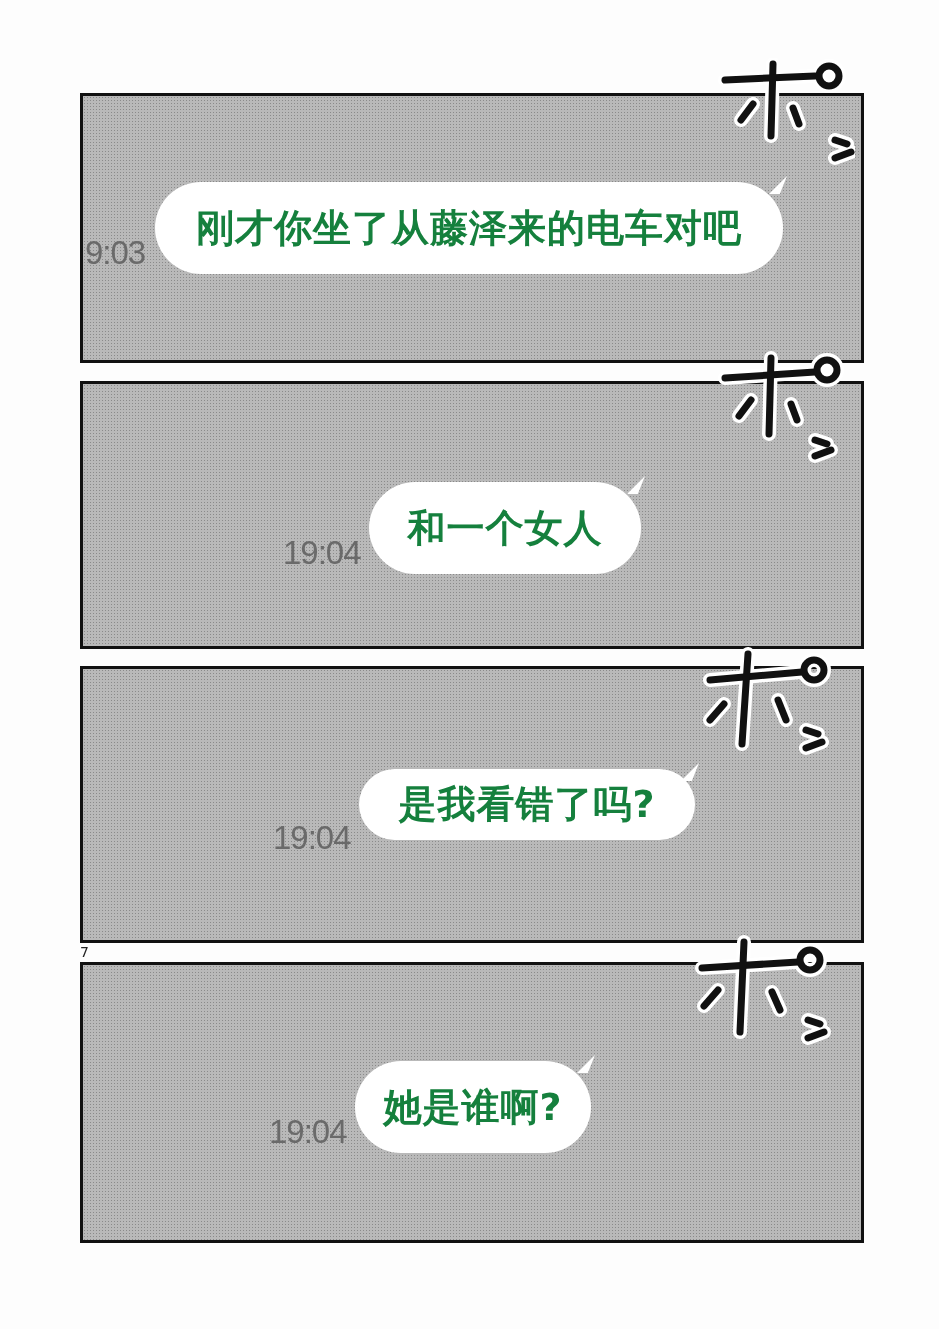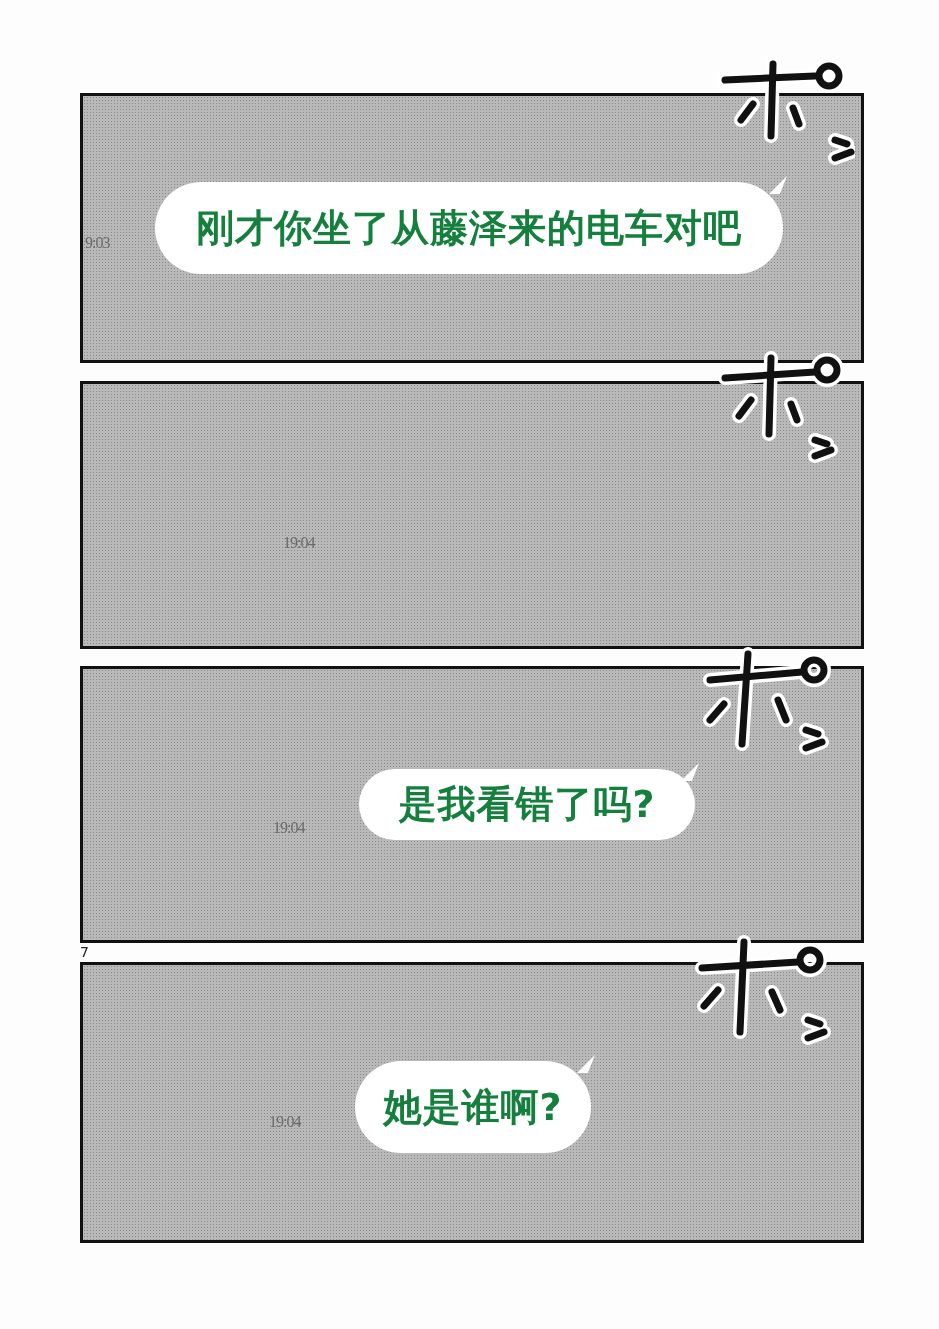--- a/index.html
+++ b/index.html
@@ -5,36 +5,39 @@
   html,body{margin:0;padding:0;}
   body{width:939px;height:1329px;background:#fdfdfd;position:relative;overflow:hidden;font-family:"DejaVu Sans",sans-serif;}
   .panel{position:absolute;left:80px;width:778px;border:3px solid #111;
     background-color:#b9b9b9;
     background-image:radial-gradient(#8a8a8a 0.8px, transparent 0.9px);
     background-size:3px 3px;}
   .bubble{position:absolute;background:#fff;border-radius:48px;display:flex;align-items:center;justify-content:center;
     font-weight:bold;color:#15803d;font-size:38px;letter-spacing:1px;}
   .bubble::after{content:"";position:absolute;right:-4px;top:-6px;width:18px;height:18px;background:#fff;
     clip-path:polygon(0 100%,100% 0,60% 100%);}
-  .time{position:absolute;font-family:Liberation Serif, serif;font-size:16px;color:#6a6a6a;letter-spacing:-1px;}
+  .time{position:absolute;font-family:Liberation Sans, sans-serif;font-size:33px;color:#6a6a6a;letter-spacing:-1px;}
   .sfx{position:absolute;width:160px;height:120px;}
   .pagenum{position:absolute;left:80px;top:944px;font-size:14px;color:#222;}
 </style>
 </head>
 <body>
 
 <div class="panel" style="top:93px;height:264px;">
   <span class="time" style="left:2px;top:138px;">9:03</span>
   <div class="bubble" style="left:72px;top:86px;width:628px;height:92px;">
     <span>刚才你坐了从藤泽来的电车对吧</span>
   </div>
 </div>
 
 <div class="panel" style="top:381px;height:262px;">
   <span class="time" style="left:200px;top:150px;">19:04</span>
+  <div class="bubble" style="left:286px;top:98px;width:272px;height:92px;">
+    <span>和一个女人</span>
+  </div>
 </div>
 
 <div class="panel" style="top:666px;height:271px;">
   <span class="time" style="left:190px;top:150px;">19:04</span>
   <div class="bubble" style="left:276px;top:100px;width:336px;height:71px;">
     <span>是我看错了吗?</span>
   </div>
 </div>
 
 <span class="pagenum">7</span>

